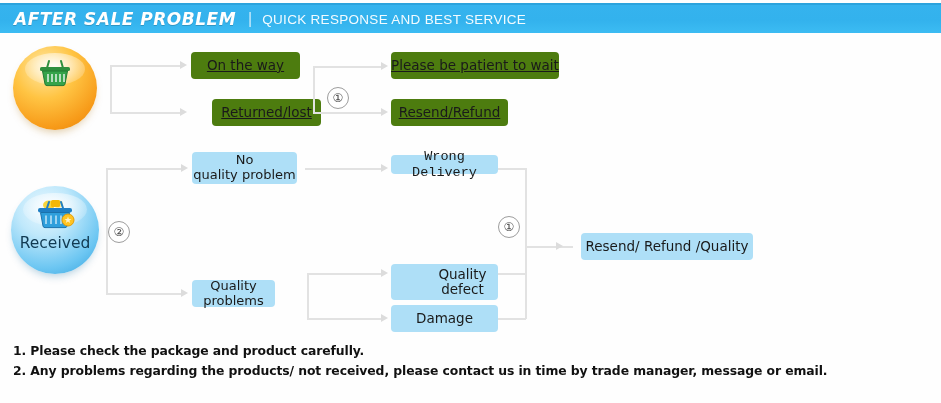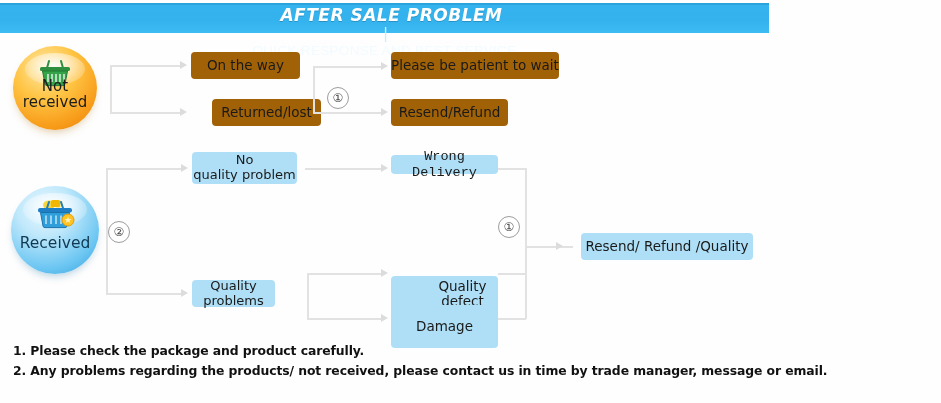--- a/index.html
+++ b/index.html
@@ -7,25 +7,25 @@
     width:941px;height:403px;
     background:#ffffff;
     font-family:"Liberation Sans", sans-serif;
     overflow:hidden;
     position:relative;
   }
   #root{position:relative;width:941px;height:403px;background:#fefefe;}
 
   
   .header-bar{
-    position:absolute;left:0;top:3px;width:769px;height:30px;
+    position:absolute;left:0;top:3px;width:941px;height:30px;
     background:linear-gradient(to bottom,#35b3ee 0%,#33b2ed 55%,#3cbcf3 100%);
     border-top:2px solid #2ba3dd;
     box-sizing:border-box;
-    display:flex;align-items:center;flex-direction:column;
+    display:flex;align-items:center;
   }
   .header-title{
     margin-left:14px;
     font-size:17px;font-weight:bold;font-style:italic;
     color:#ffffff;letter-spacing:.5px;
     text-shadow:0 1px 0 rgba(0,0,0,.18);
     white-space:nowrap;
     font-family:"DejaVu Sans", sans-serif;
   }
   .header-div{
@@ -66,21 +66,21 @@
 
   
   .node{
     position:absolute;box-sizing:border-box;
     border-radius:4px;
     display:flex;align-items:center;justify-content:center;
     text-align:center;line-height:1.12;
     color:#1a1a1a;
     font-family:"DejaVu Sans", sans-serif;
   }
-  .node.yellow{background:#a16207;}
+  .node.yellow{background:#4d7c0f;text-decoration:underline;}
   .node.blue{background:#aedff7;}
 
   
   .ln{position:absolute;background:#e2e2e2;}
   .lnh{height:1.5px;}
   .lnv{width:1.5px;}
   .arrow{
     position:absolute;width:0;height:0;
     border-top:4.5px solid transparent;
     border-bottom:4.5px solid transparent;
@@ -117,21 +117,20 @@
   <div class="sphere sphere-orange">
     <span class="halo"></span>
     <span class="basket">
       <svg width="40" height="32" viewBox="0 0 40 32">
         <path d="M12 11 L14 4 M28 11 L26 4" stroke="#2f8f3e" stroke-width="2" fill="none" stroke-linecap="round"></path>
         <rect x="5" y="10" width="30" height="4" rx="1.6" fill="#2f8f3e"></rect>
         <path d="M7.5 14 L10 27 Q10.3 28.6 12 28.6 L28 28.6 Q29.7 28.6 30 27 L32.5 14 Z" fill="#35a34a" stroke="#227a33" stroke-width="1"></path>
         <path d="M13 17 L13 25 M17 17 L17 25 M21 17 L21 25 M25 17 L25 25 M29 17 L29 25" stroke="#ffffff" stroke-width="1.5" opacity=".85"></path>
       </svg>
     </span>
-    <span class="sphere-label"><span>Not</span><br><span>received</span></span>
   </div>
 
   <div class="ln lnv" style="left:110px;top:65px;height:48px;"></div>
   <div class="ln lnh" style="left:110px;top:65px;width:70px;"></div>
   <div class="ln lnh" style="left:110px;top:112px;width:70px;"></div>
   <div class="arrow" style="left:180px;top:60.5px;"></div>
   <div class="arrow" style="left:180px;top:107.5px;"></div>
 
   <div class="node yellow" style="left:191px;top:52px;width:109px;height:27px;font-size:13.5px;">On the way</div>
   <div class="node yellow" style="left:191px;top:99px;width:109px;height:27px;font-size:13.5px;margin-left:21px;">Returned/lost</div>
@@ -180,22 +179,22 @@
   <div class="ln lnh" style="left:305px;top:168px;width:76px;"></div>
   <div class="arrow" style="left:381px;top:163.5px;"></div>
 
   <div class="ln lnv" style="left:307px;top:273px;height:46px;"></div>
   <div class="ln lnh" style="left:307px;top:273px;width:74px;"></div>
   <div class="ln lnh" style="left:307px;top:318px;width:74px;"></div>
   <div class="arrow" style="left:381px;top:268.5px;"></div>
   <div class="arrow" style="left:381px;top:313.5px;"></div>
 
   <div class="node blue" style="left:391px;top:155px;width:107px;height:19px;font-size:13.5px;font-family:Liberation Mono, monospace;">Wrong Delivery</div>
-  <div class="node blue" style="left:391px;top:276px;width:107px;height:36px;font-size:13.5px;padding-left:36px;">Quality defect</div>
-  <div class="node blue" style="left:391px;top:305px;width:107px;height:43px;font-size:13.5px;">Damage</div>
+  <div class="node blue" style="left:391px;top:264px;width:107px;height:36px;font-size:13.5px;padding-left:36px;">Quality defect</div>
+  <div class="node blue" style="left:391px;top:305px;width:107px;height:27px;font-size:13.5px;">Damage</div>
 
   <div class="ln lnh" style="left:498px;top:168px;width:28px;"></div>
   <div class="ln lnh" style="left:498px;top:273px;width:28px;"></div>
   <div class="ln lnh" style="left:498px;top:318px;width:28px;"></div>
   <div class="ln lnv" style="left:525px;top:168px;height:151px;"></div>
   <div class="ln lnh" style="left:525px;top:246px;width:48px;"></div>
   <div class="arrow" style="left:556px;top:241.5px;"></div>
   <div class="marker" style="left:498px;top:216px;">①</div>
 
   <div class="node blue" style="left:581px;top:233px;width:172px;height:27px;font-size:13.5px;">Resend/ Refund /Quality</div>

